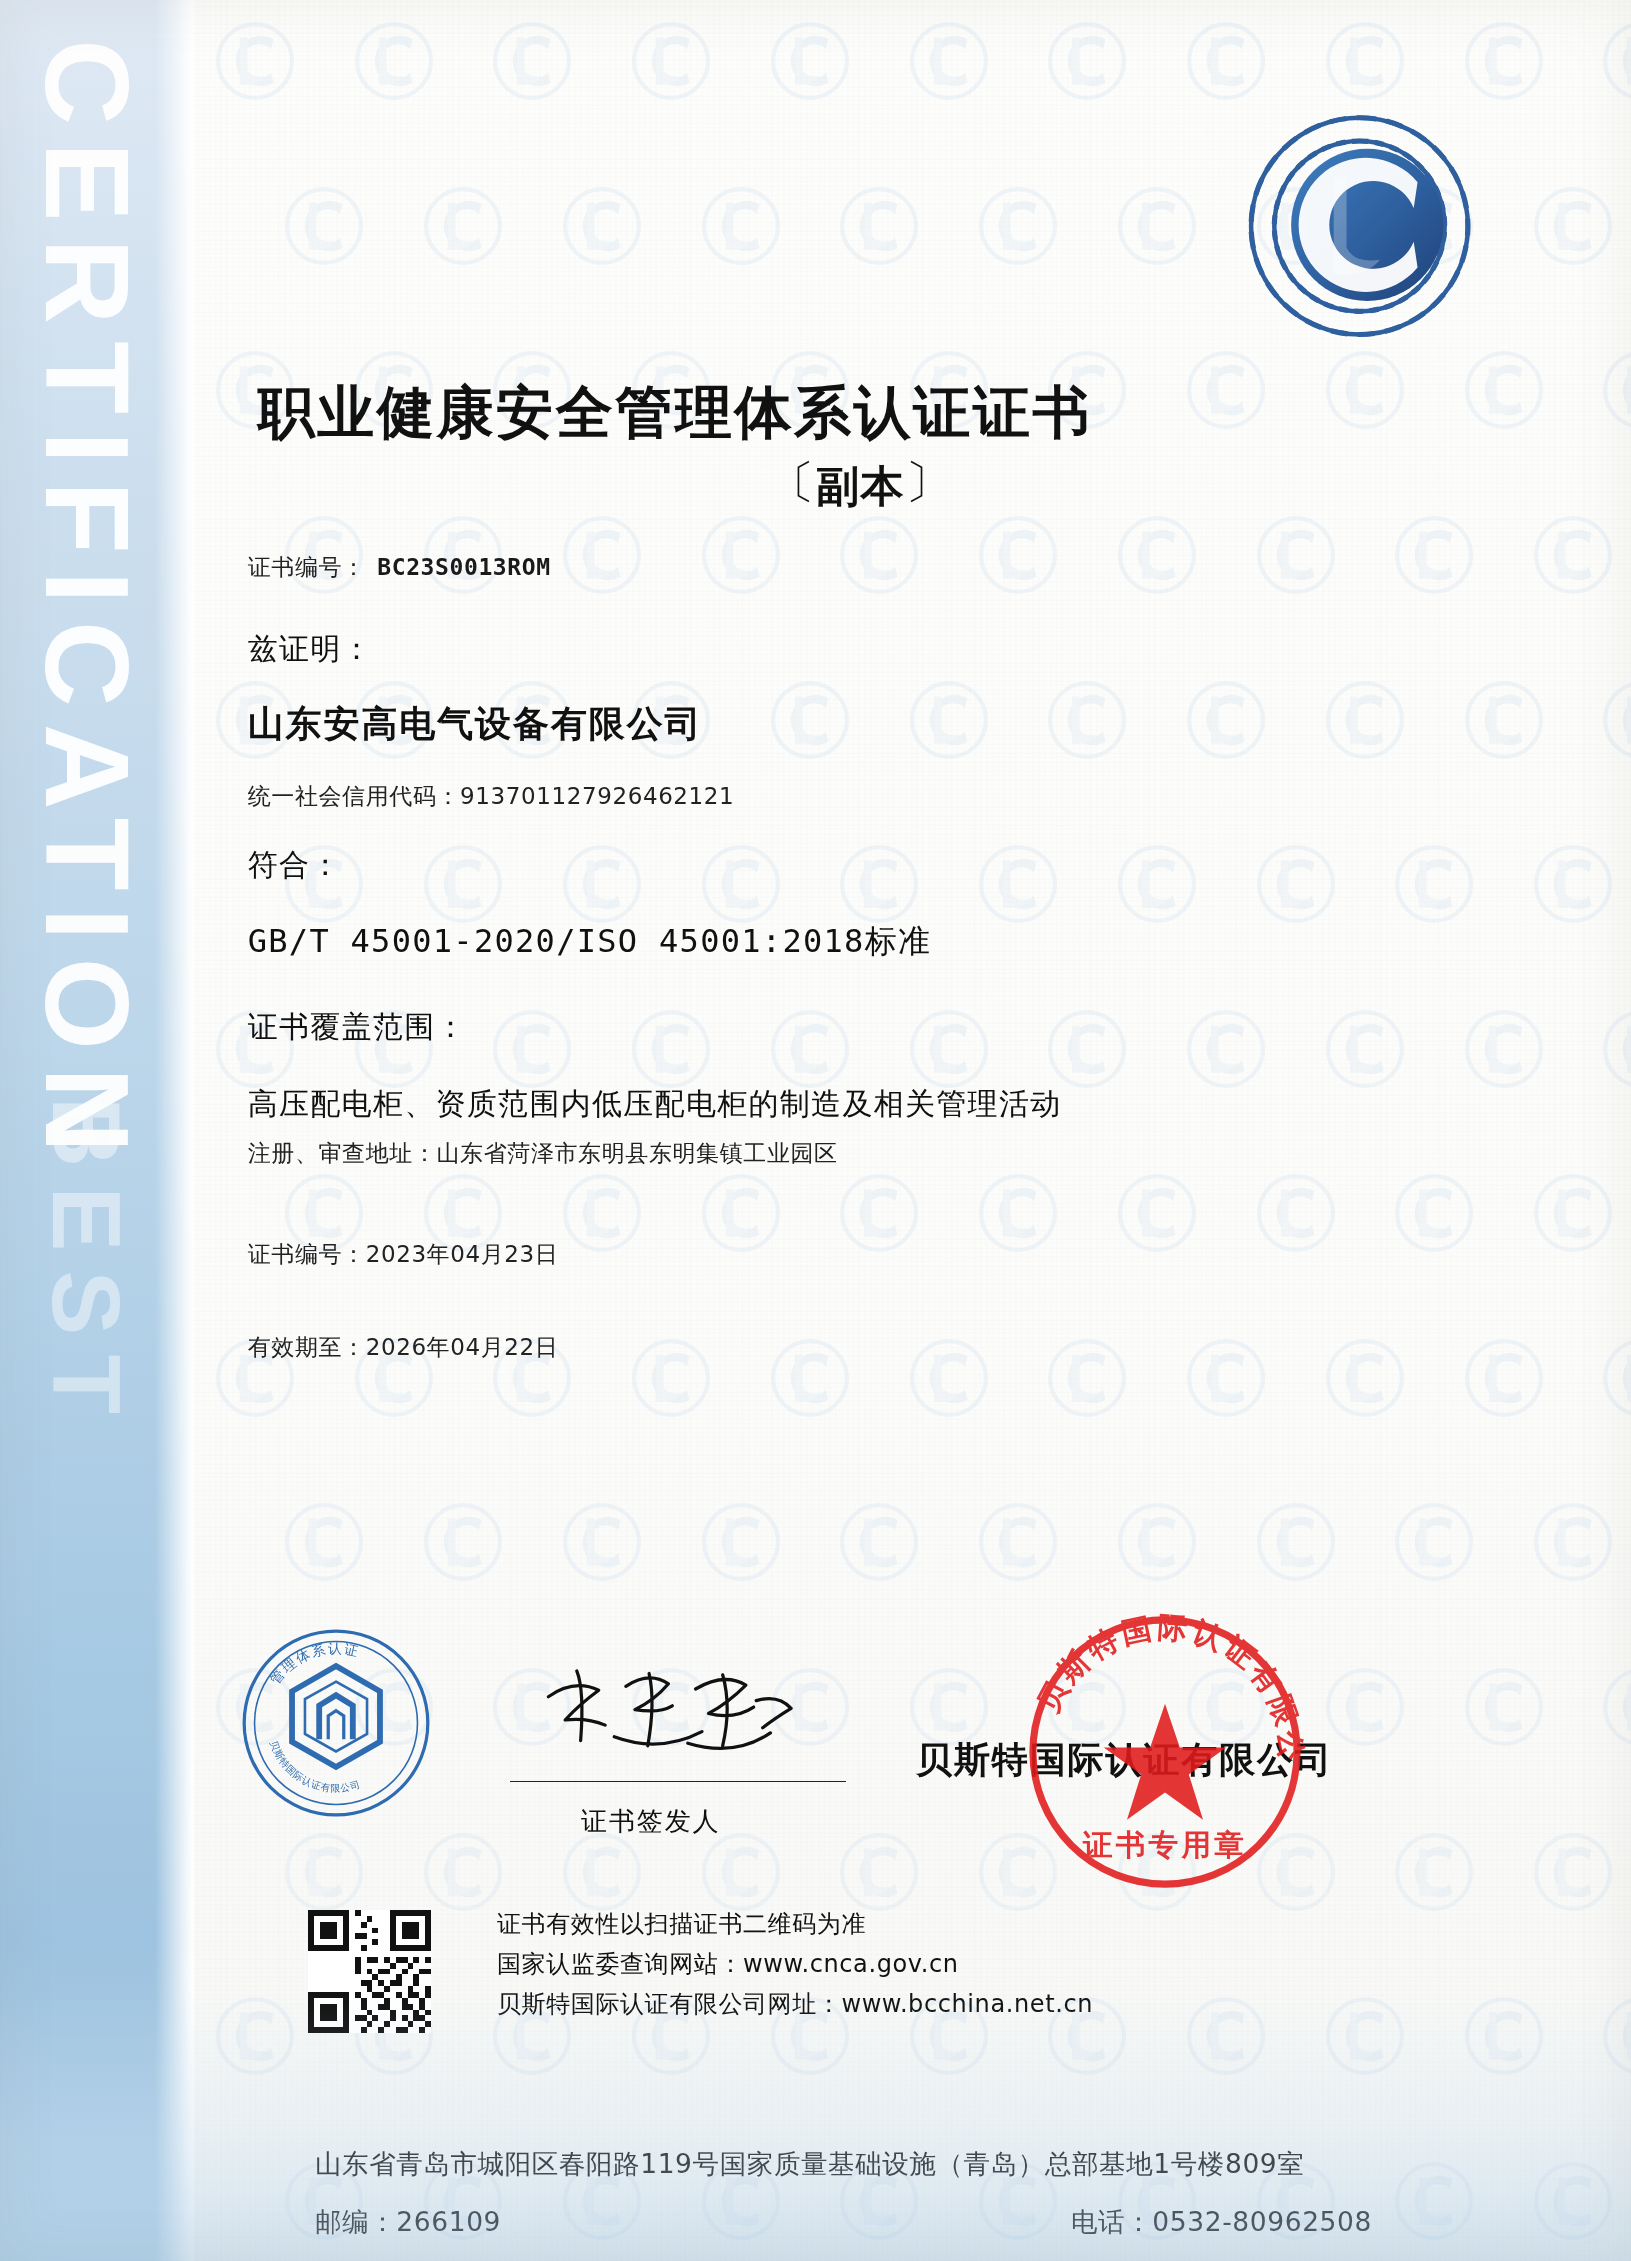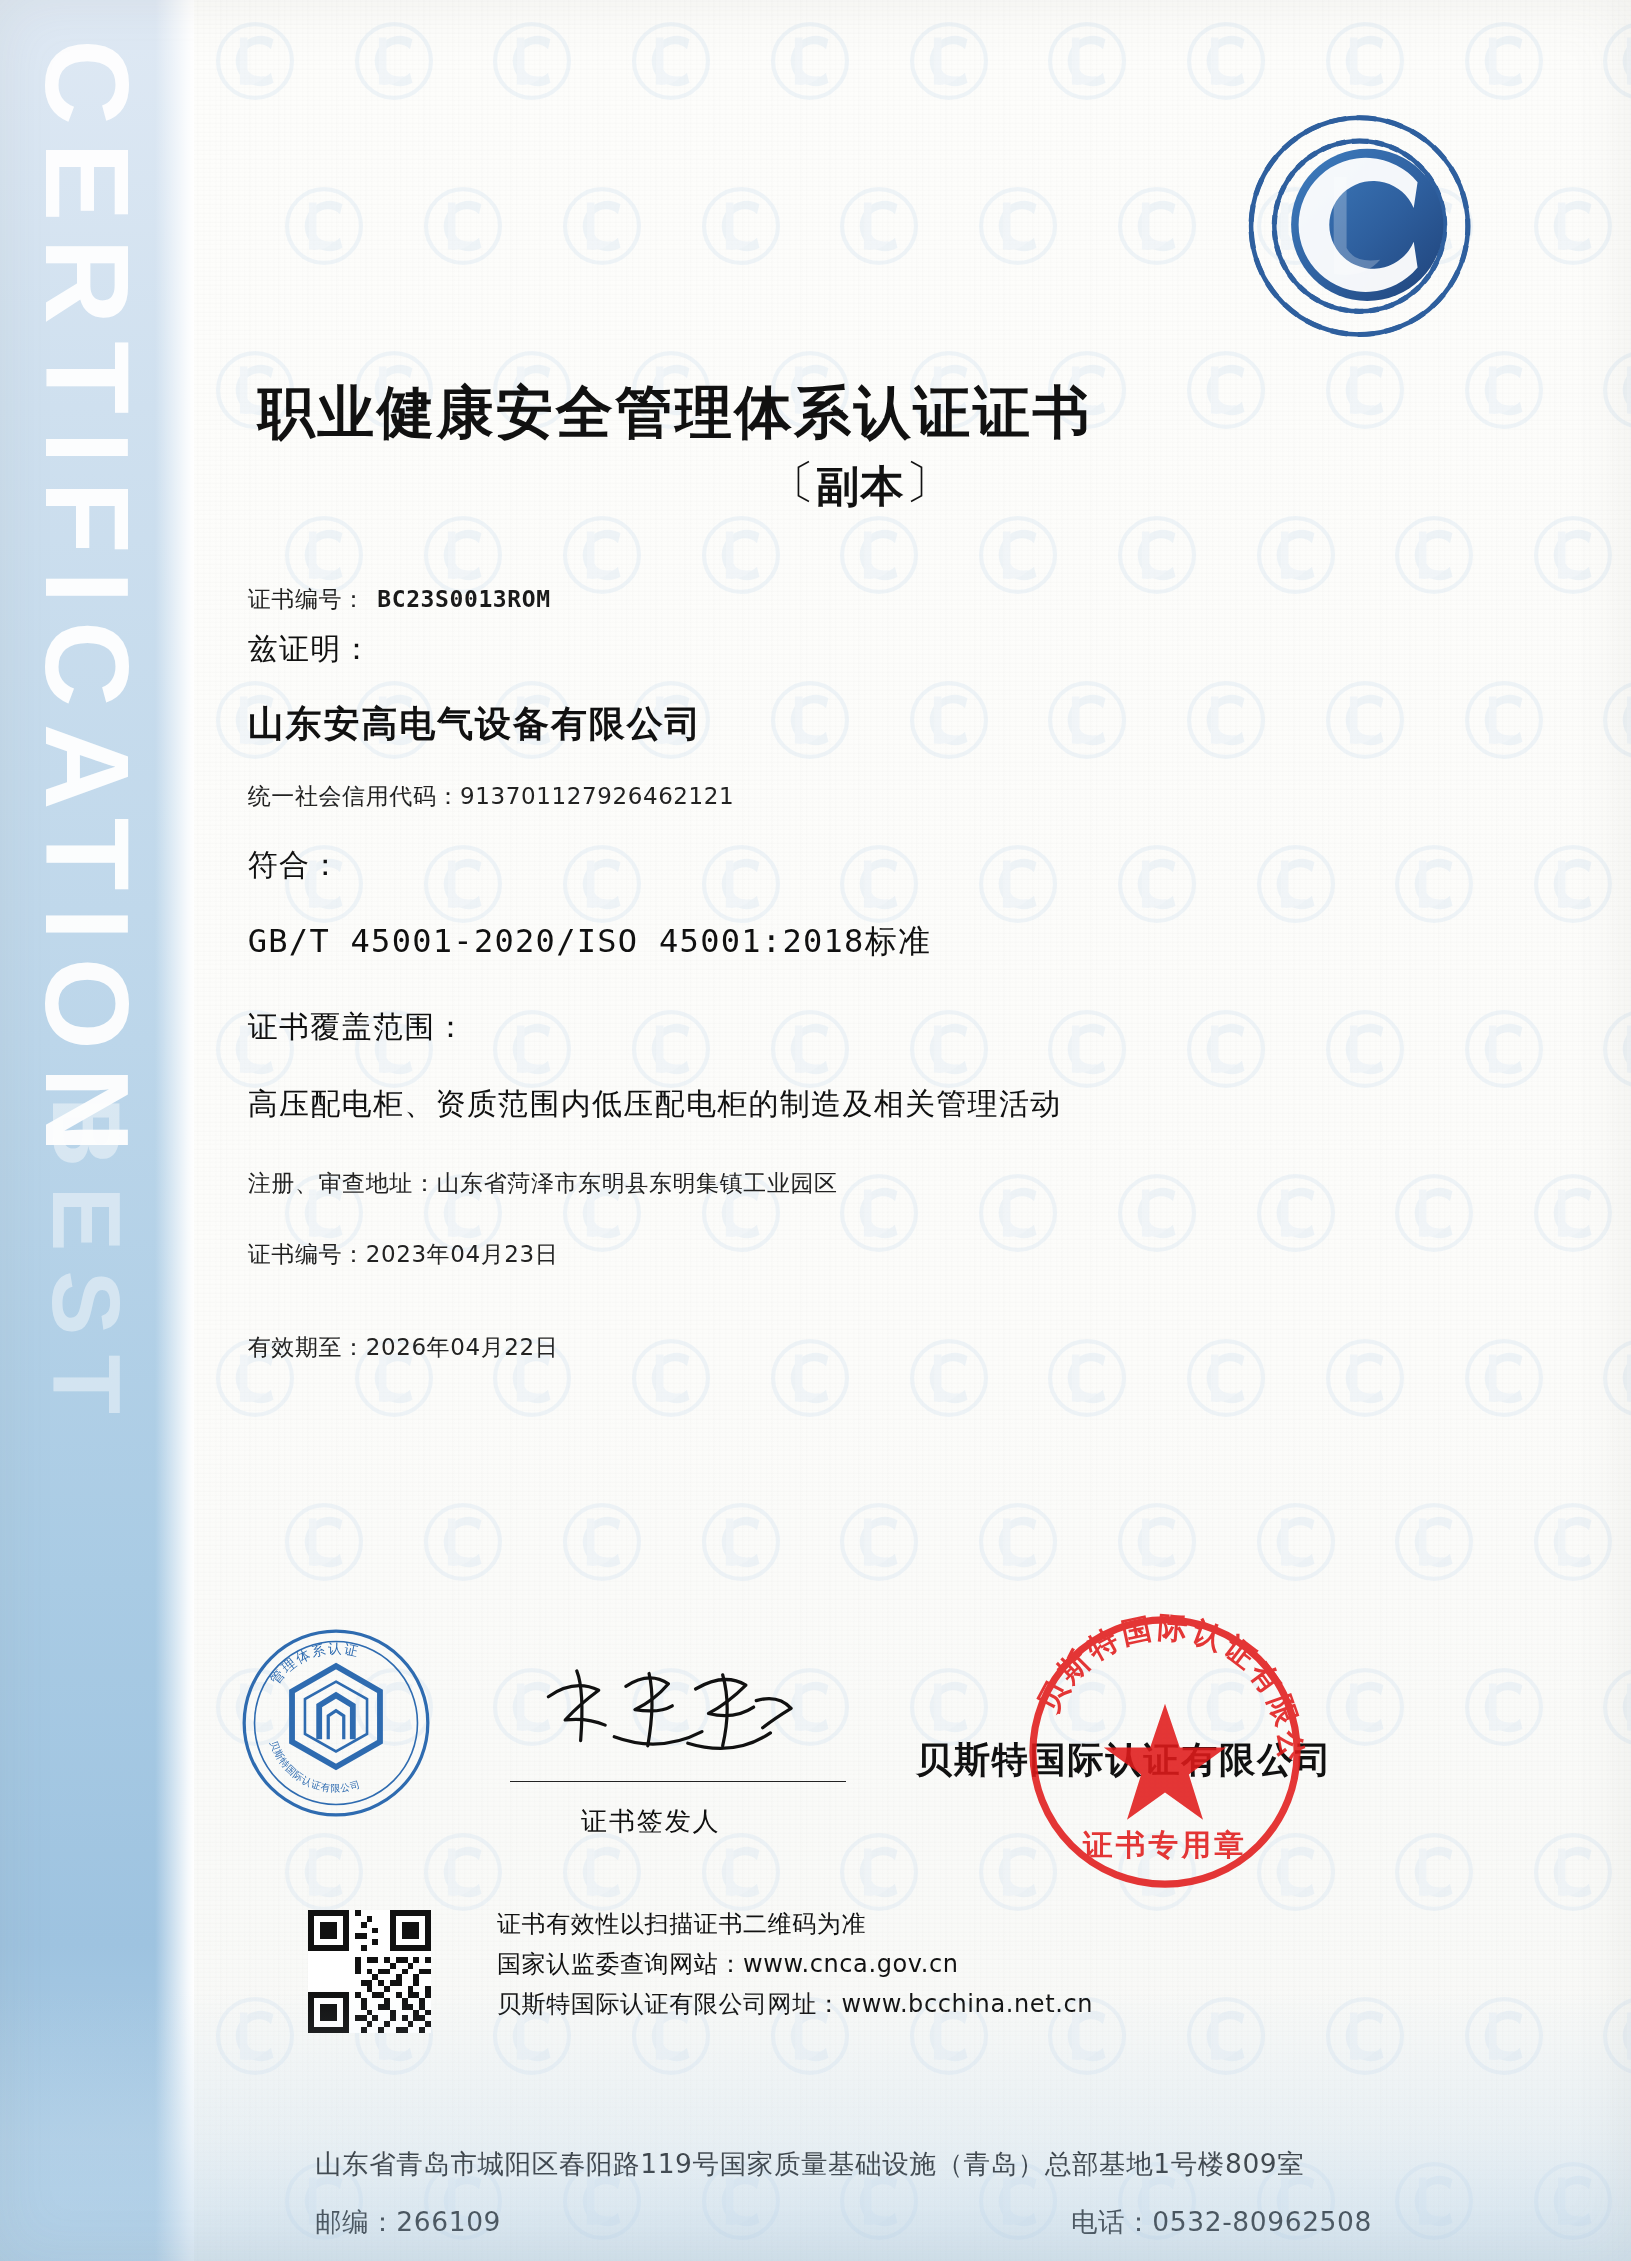--- a/index.html
+++ b/index.html
@@ -96,29 +96,29 @@
     display:inline-block;font-weight:400;font-size:46px;position:relative;top:-2.6px;
   }
 
   .row{position:absolute;left:7.7px;white-space:nowrap;}
   .lbl-sm{font-size:23px;color:#222;letter-spacing:0.6px;font-family:"DejaVu Sans","Liberation Sans",sans-serif;}
   .lbl-md{font-size:30px;color:#111;letter-spacing:1.3px;font-family:"DejaVu Sans","Liberation Sans",sans-serif;}
   .lbl-lg{font-size:36px;font-weight:700;color:#111;letter-spacing:1.9px;font-family:"DejaVu Sans","Liberation Sans",sans-serif;}
   .mono{font-family:"DejaVu Sans Mono","Liberation Mono",monospace;font-size:23px;font-weight:700;letter-spacing:0.6px;}
   .mono-lg{font-family:"DejaVu Sans Mono","Liberation Mono",monospace;font-size:32px;letter-spacing:1.3px;color:#111;}
 
-  #r-certno{top:584px;text-align:center;}
+  #r-certno{top:552px;text-align:center;}
   #r-hereby{top:629px;}
   #r-company{top:700px;}
   #r-credit{top:781px;}
   #r-conform{top:845px;}
   #r-standard{top:920px;}
   #r-scopelabel{top:1007px;}
   #r-scope{top:1084px;}
-  #r-address{top:1168px;}
+  #r-address{top:1138px;}
   #r-issue{top:1239px;}
   #r-valid{top:1304px;margin-top:28px;}
 
   #r-certno .v{margin-left:11.6px;}
 
   
   .sig-seal{
     position:absolute;left:239px;top:1626px;width:194px;height:194px;
   }
   .signature{

